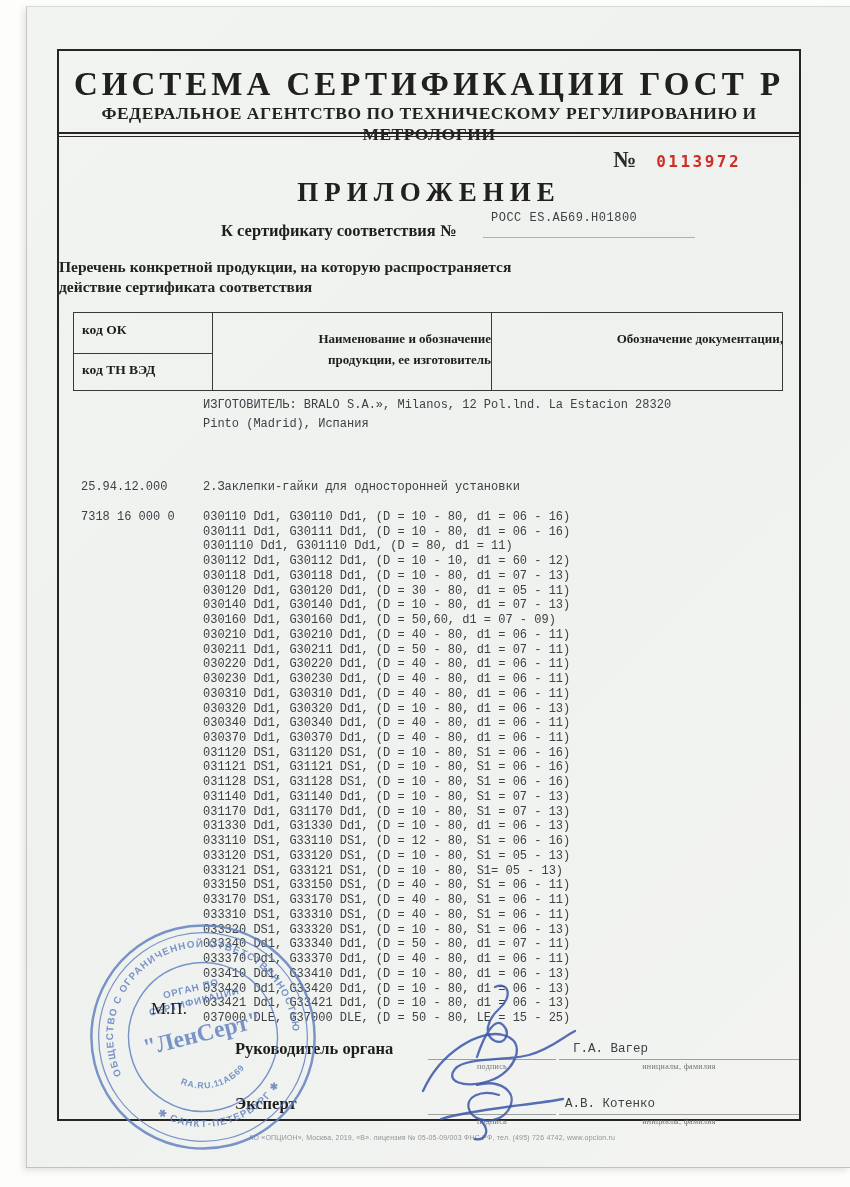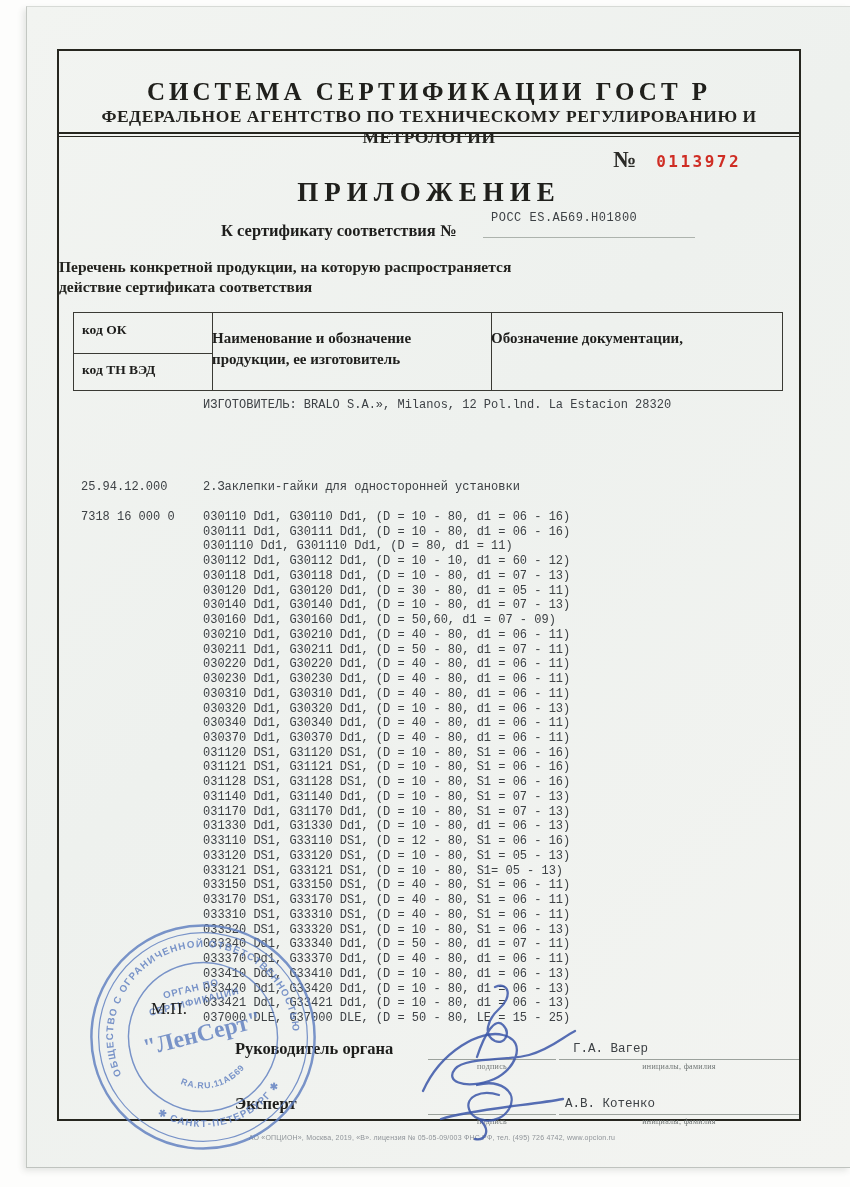--- a/index.html
+++ b/index.html
@@ -7,21 +7,21 @@
        font-family:"Liberation Serif", serif;color:#1e1e1c;}
   .paper{position:absolute;left:26px;top:6px;width:824px;height:1160px;
          background:linear-gradient(135deg,#f2f4f1 0%,#eef1ee 45%,#f3f4f1 100%);
          border-left:1px solid #c3c7c2;border-top:1px solid #d7dad6;border-bottom:1px solid #bfc3bf;
          box-shadow:-3px 3px 6px rgba(60,65,60,.12);}
   .frame{position:absolute;left:30px;top:42px;width:744px;height:1072px;
          border:2.5px solid #26261f;box-sizing:border-box;}
   
   .hdr{position:absolute;left:0;top:0;width:100%;height:81px;border-bottom:2px solid #26261f;text-align:center;}
   .hdr-rule2{position:absolute;left:0;top:85px;width:100%;border-top:1.5px solid #26261f;}
-  .h-title{margin-top:27px;font-size:25px;font-weight:bold;letter-spacing:4px;color:#20201c;}
+  .h-title{margin-top:15px;font-size:33px;font-weight:bold;letter-spacing:4px;color:#20201c;}
   .h-sub{margin-top:0;font-size:17.5px;font-weight:bold;letter-spacing:.5px;color:#23231f;}
   
   .blank-no{position:absolute;left:554px;top:96px;white-space:nowrap;}
   .blank-no .pfx{font-size:23px;font-weight:bold;color:#2a2a26;}
   .blank-no .digits{font-family:"DejaVu Sans Mono",monospace;font-size:16px;font-weight:bold;
                     letter-spacing:2.5px;margin-left:20px;}
   .doc-title{position:absolute;left:0;top:126px;width:100%;text-align:center;
              font-size:27px;font-weight:bold;letter-spacing:6px;color:#20201c;}
   .cert-ref-label{position:absolute;left:162px;top:170px;font-size:16.5px;font-weight:bold;}
   .cert-ref-value{position:absolute;left:432px;top:160px;font-family:"Liberation Mono",monospace;
@@ -29,21 +29,21 @@
   .cert-ref-line{position:absolute;left:424px;top:186px;width:212px;border-top:1px solid #adb3ad;}
   .purpose{position:absolute;left:0;top:206px;width:100%;text-align:left;
            font-size:15.5px;font-weight:bold;line-height:20px;color:#23231f;}
   
   .tbl{position:absolute;left:14px;top:261px;width:710px;height:79px;border:1.3px solid #3a3a34;box-sizing:border-box;}
   .tbl .v1{position:absolute;left:138px;top:0;height:100%;border-left:1.2px solid #3a3a34;}
   .tbl .v2{position:absolute;left:417px;top:0;height:100%;border-left:1.2px solid #3a3a34;}
   .tbl .h1{position:absolute;left:0;top:40px;width:138px;border-top:1.2px solid #3a3a34;}
   .tbl .c1a{position:absolute;left:8px;top:9px;font-size:13.5px;font-weight:bold;}
   .tbl .c1b{position:absolute;left:8px;top:49px;font-size:13.5px;font-weight:bold;}
-  .tbl .c2,.tbl .c3{position:absolute;top:15px;text-align:left;font-size:15px;font-weight:bold;line-height:21px;}
+  .tbl .c2,.tbl .c3{position:absolute;top:15px;text-align:right;font-size:13px;font-weight:bold;line-height:21px;}
   .tbl .c2{left:138px;width:279px;}
   .tbl .c3{left:417px;width:292px;}
   .mono{font-family:"Liberation Mono",monospace;font-size:12px;color:#3d4145;white-space:pre;}
   .manufacturer{position:absolute;left:144px;top:345px;line-height:18.5px;}
   .code-ok{position:absolute;left:22px;top:429px;}
   .group-title{position:absolute;left:144px;top:429px;}
   .code-tnved{position:absolute;left:22px;top:459px;}
   .items{position:absolute;left:144px;top:459px;line-height:14.73px;}
   
   .sig-role1{position:absolute;left:176px;top:988px;font-size:16.5px;font-weight:bold;}
@@ -99,21 +99,21 @@
       <div class="c1b">код ТН ВЭД</div>
       <div class="c2">
         <div>Наименование и обозначение</div>
         <div>продукции, ее изготовитель</div>
       </div>
       <div class="c3">
         <div>Обозначение документации,</div>
       </div>
     </div>
 
-    <div class="manufacturer mono"><div>ИЗГОТОВИТЕЛЬ: BRALO S.A.», Milanos, 12 Pol.lnd. La Estacion 28320</div></div>
+    <div class="manufacturer mono"><div>ИЗГОТОВИТЕЛЬ: BRALO S.A.», Milanos, 12 Pol.lnd. La Estacion 28320</div><div>Pinto (Madrid), Испания</div></div>
 
     <div class="code-ok mono">25.94.12.000</div>
     <div class="group-title mono">2.Заклепки-гайки для односторонней установки</div>
     <div class="code-tnved mono">7318 16 000 0</div>
 
     <div class="items mono"><div>030110 Dd1, G30110 Dd1, (D = 10 - 80, d1 = 06 - 16)</div><div>030111 Dd1, G30111 Dd1, (D = 10 - 80, d1 = 06 - 16)</div><div>0301110 Dd1, G301110 Dd1, (D = 80, d1 = 11)</div><div>030112 Dd1, G30112 Dd1, (D = 10 - 10, d1 = 60 - 12)</div><div>030118 Dd1, G30118 Dd1, (D = 10 - 80, d1 = 07 - 13)</div><div>030120 Dd1, G30120 Dd1, (D = 30 - 80, d1 = 05 - 11)</div><div>030140 Dd1, G30140 Dd1, (D = 10 - 80, d1 = 07 - 13)</div><div>030160 Dd1, G30160 Dd1, (D = 50,60, d1 = 07 - 09)</div><div>030210 Dd1, G30210 Dd1, (D = 40 - 80, d1 = 06 - 11)</div><div>030211 Dd1, G30211 Dd1, (D = 50 - 80, d1 = 07 - 11)</div><div>030220 Dd1, G30220 Dd1, (D = 40 - 80, d1 = 06 - 11)</div><div>030230 Dd1, G30230 Dd1, (D = 40 - 80, d1 = 06 - 11)</div><div>030310 Dd1, G30310 Dd1, (D = 40 - 80, d1 = 06 - 11)</div><div>030320 Dd1, G30320 Dd1, (D = 10 - 80, d1 = 06 - 13)</div><div>030340 Dd1, G30340 Dd1, (D = 40 - 80, d1 = 06 - 11)</div><div>030370 Dd1, G30370 Dd1, (D = 40 - 80, d1 = 06 - 11)</div><div>031120 DS1, G31120 DS1, (D = 10 - 80, S1 = 06 - 16)</div><div>031121 DS1, G31121 DS1, (D = 10 - 80, S1 = 06 - 16)</div><div>031128 DS1, G31128 DS1, (D = 10 - 80, S1 = 06 - 16)</div><div>031140 Dd1, G31140 Dd1, (D = 10 - 80, S1 = 07 - 13)</div><div>031170 Dd1, G31170 Dd1, (D = 10 - 80, S1 = 07 - 13)</div><div>031330 Dd1, G31330 Dd1, (D = 10 - 80, d1 = 06 - 13)</div><div>033110 DS1, G33110 DS1, (D = 12 - 80, S1 = 06 - 16)</div><div>033120 DS1, G33120 DS1, (D = 10 - 80, S1 = 05 - 13)</div><div>033121 DS1, G33121 DS1, (D = 10 - 80, S1= 05 - 13)</div><div>033150 DS1, G33150 DS1, (D = 40 - 80, S1 = 06 - 11)</div><div>033170 DS1, G33170 DS1, (D = 40 - 80, S1 = 06 - 11)</div><div>033310 DS1, G33310 DS1, (D = 40 - 80, S1 = 06 - 11)</div><div>033320 DS1, G33320 DS1, (D = 10 - 80, S1 = 06 - 13)</div><div>033340 Dd1, G33340 Dd1, (D = 50 - 80, d1 = 07 - 11)</div><div>033370 Dd1, G33370 Dd1, (D = 40 - 80, d1 = 06 - 11)</div><div>033410 Dd1, G33410 Dd1, (D = 10 - 80, d1 = 06 - 13)</div><div>033420 Dd1, G33420 Dd1, (D = 10 - 80, d1 = 06 - 13)</div><div>033421 Dd1, G33421 Dd1, (D = 10 - 80, d1 = 06 - 13)</div><div>037000 DLE, G37000 DLE, (D = 50 - 80, LE = 15 - 25)</div></div>
 
     <div class="sig-role1">Руководитель органа</div>
     <div class="sline" style="left:369px;top:1008px;width:128px;"></div>
     <div class="scap" style="left:369px;top:1011px;width:128px;">подпись</div>

